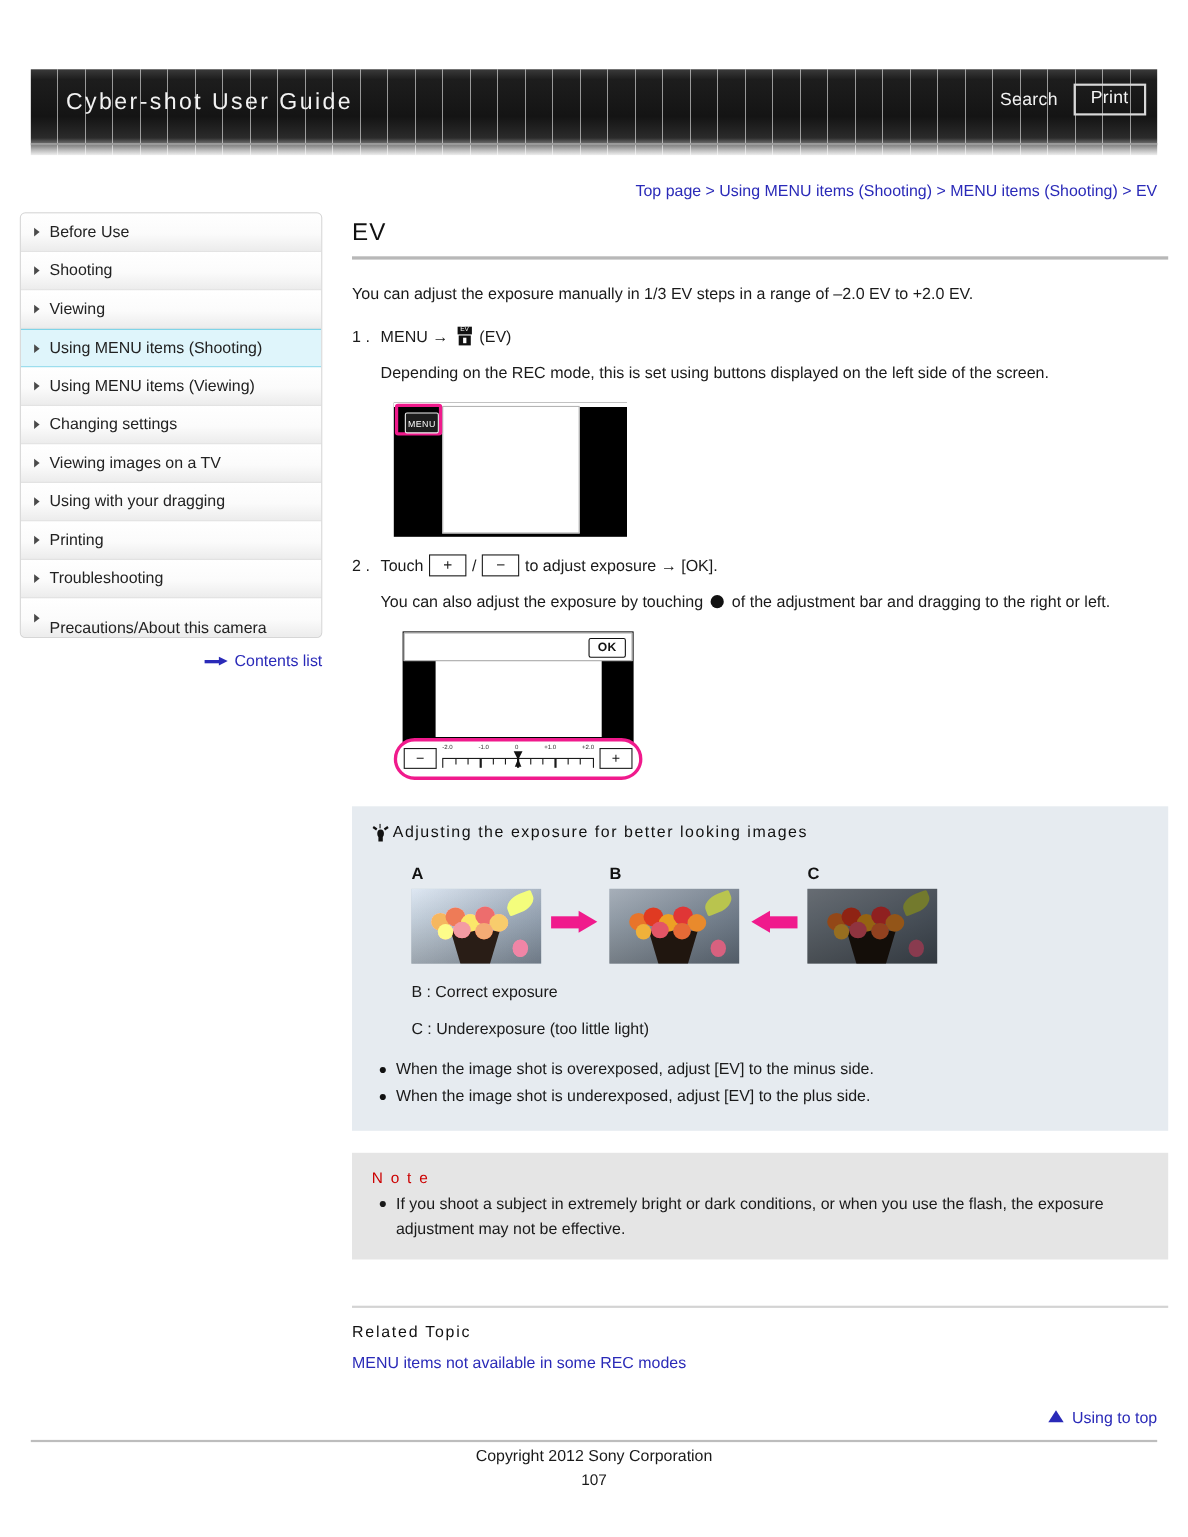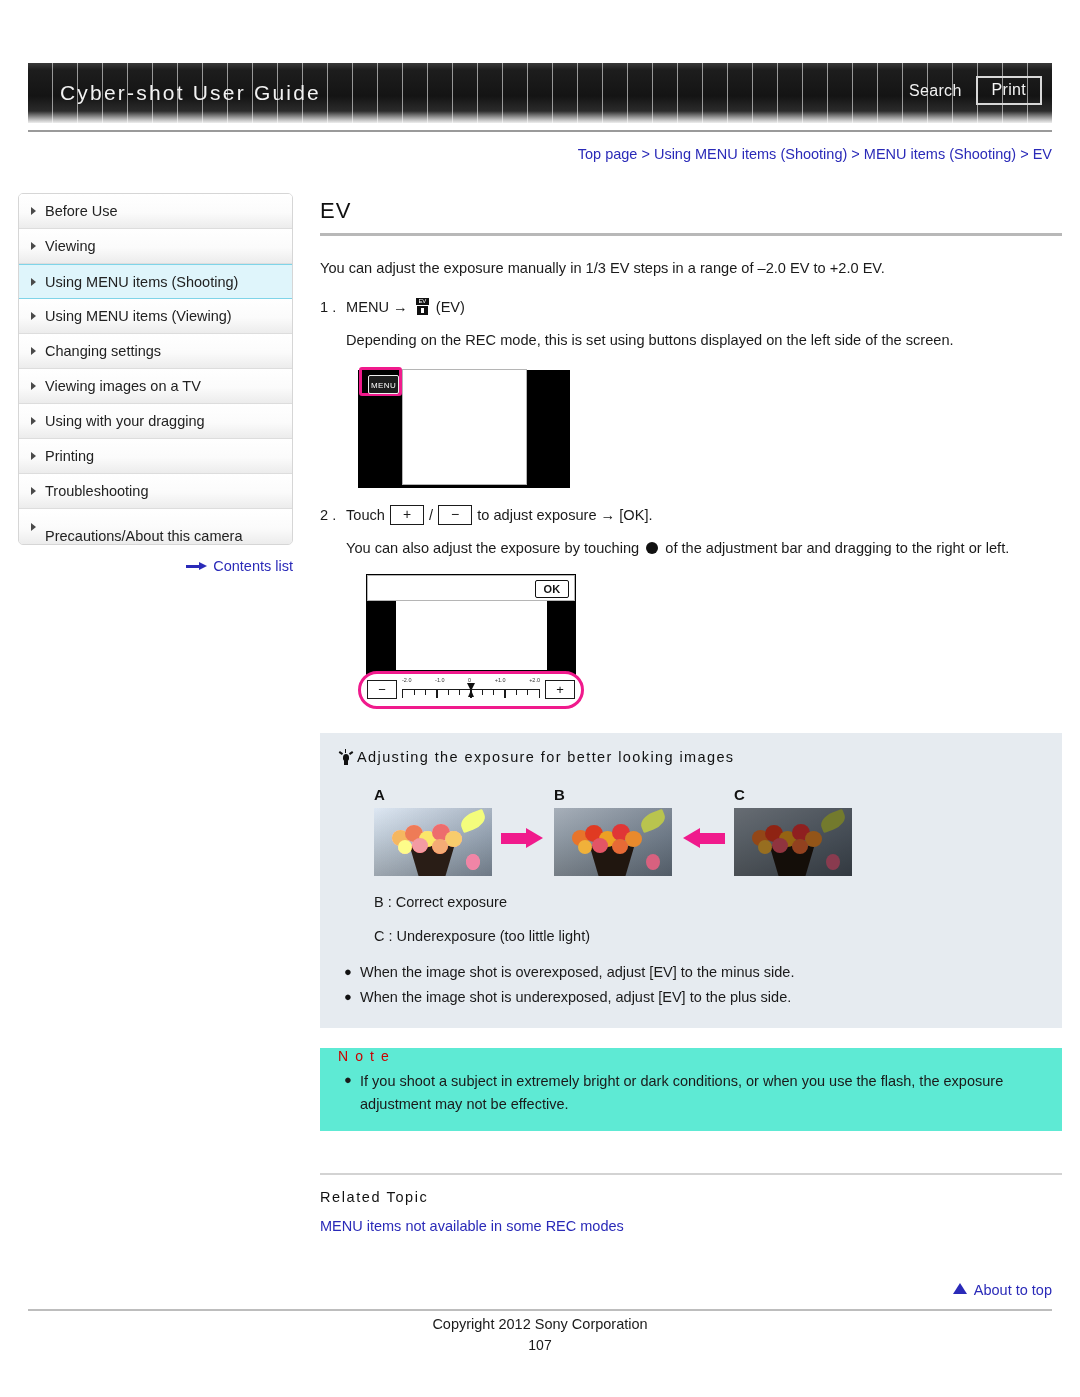--- a/index.html
+++ b/index.html
@@ -9,21 +9,21 @@
     background:#ffffff;
     font-family:"Liberation Sans", sans-serif;
     color:#1a1a1a;
     overflow:hidden;
     position:relative;
   }
 
   
   .header-wrap { position:absolute; left:0; top:63px; width:1080px; height:68px; }
   .header-bar {
-    position:absolute; left:28px; top:0; width:1024px; height:60px;
+    position:absolute; left:28px; top:0; width:1024px; height:78px;
     background:
       repeating-linear-gradient(to right,
         rgba(255,255,255,0.00) 0px, rgba(255,255,255,0.00) 24px,
         rgba(255,255,255,0.55) 24px, rgba(255,255,255,0.55) 25px),
       linear-gradient(to bottom, #3a3a3a 0%, #1d1d1d 12%, #141414 55%, #2b2b2b 80%, #b9b9b9 94%, #eeeeee 100%);
   }
   .site-title {
     position:absolute; left:32px; top:18px;
     font-size:21px; letter-spacing:2.2px; color:#f2f2f2;
     font-family:"Liberation Sans", sans-serif; white-space:nowrap;
@@ -31,21 +31,21 @@
   .hdr-actions { position:absolute; right:10px; top:13px; display:flex; align-items:center; gap:14px; }
   .hdr-search { font-size:16px; color:#f2f2f2; letter-spacing:.3px; cursor:pointer; }
   .hdr-print {
     font-size:16px; color:#f5f5f5; letter-spacing:.3px;
     border:2px solid #d8d8d8; padding:3px 14px 4px; cursor:pointer;
   }
   .hdr-rule { position:absolute; left:28px; top:67px; width:1024px; height:2px; background:#9a9a9a; }
 
   
   .breadcrumb {
-    position:absolute; left:0; top:146px; width:1052px;
+    position:absolute; left:0; top:166px; width:1052px;
     text-align:right; font-size:14.5px; color:#2a2ab8;
     font-family:"Liberation Sans", sans-serif;
   }
 
   
   .sidebar { position:absolute; left:18px; top:193px; width:275px; }
   .nav-box {
     border:1px solid #d6d6d6; border-radius:5px; overflow:hidden;
     background:linear-gradient(to bottom,#fdfdfd,#f4f4f4);
   }
@@ -231,21 +231,21 @@
 
   .caption { margin-top:18px; margin-left:36px; font-size:14.5px; }
   .caption.first { margin-top:24px; }
   .bullets { margin-top:18px; }
   .bullet { display:flex; font-size:14.5px; line-height:1.5; margin-top:3px; }
   .bullet .dot {
     flex:0 0 22px; padding-left:6px; font-size:13px; line-height:1.5; color:#111;
   }
 
   
-  .notebox { margin-top:20px; background:#5eead4; padding:0 18px 16px; }
+  .notebox { margin-top:20px; background:#e5e5e5; padding:14px 18px 16px; }
   .note-title { font-size:14px; color:#cc0000; letter-spacing:1.6px; }
   .note-bullet { display:flex; margin-top:6px; font-size:14.5px; line-height:1.55; }
   .note-bullet .dot { flex:0 0 22px; padding-left:6px; font-size:13px; }
 
   .rel-rule { margin-top:42px; height:2px; background:#d3d3d3; }
   .rel-title { margin-top:14px; font-size:14.5px; letter-spacing:1.6px; color:#111; }
   .rel-link { margin-top:13px; font-size:14.5px; color:#2a2ab8; cursor:pointer; }
 
   .backtop {
     position:absolute; left:0; top:1282px; width:1052px; text-align:right;
@@ -273,20 +273,24 @@
   <div class="hdr-rule"></div>
 </div>
 
 <div class="breadcrumb">Top page &gt; Using MENU items (Shooting) &gt; MENU items (Shooting) &gt; EV</div>
 
 <div class="sidebar">
   <div class="nav-box">
     <div class="nav-item">
       <span class="tri"></span>
       <span>Before Use</span>
+    </div>
+    <div class="nav-item">
+      <span class="tri"></span>
+      <span>Shooting</span>
     </div>
     <div class="nav-item">
       <span class="tri"></span>
       <span>Viewing</span>
     </div>
     <div class="nav-item active">
       <span class="tri"></span>
       <span>Using MENU items (Shooting)</span>
     </div>
     <div class="nav-item">
@@ -518,17 +522,17 @@
     </div>
   </div>
 
   <div class="rel-rule"></div>
   <div class="rel-title">Related Topic</div>
   <div class="rel-link">MENU items not available in some REC modes</div>
 </div>
 
 <div class="backtop">
   <span class="tri-up"></span>
-  <span>About to top</span>
+  <span>Using to top</span>
 </div>
 <div class="foot-rule"></div>
 <div class="copyright">Copyright 2012 Sony Corporation</div>
 <div class="pagenum">107</div>
 
 </body></html>

